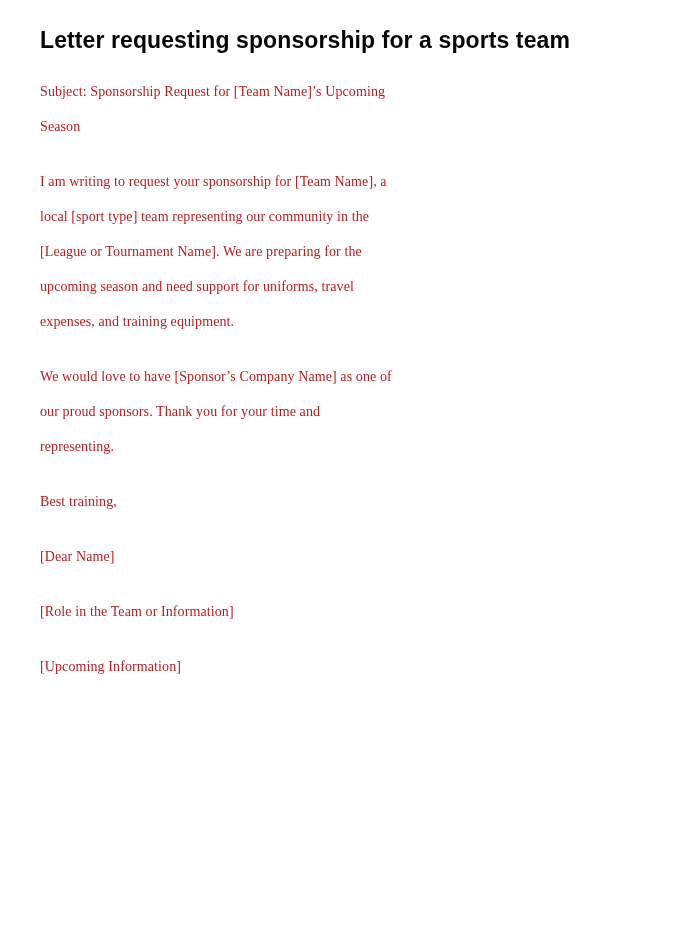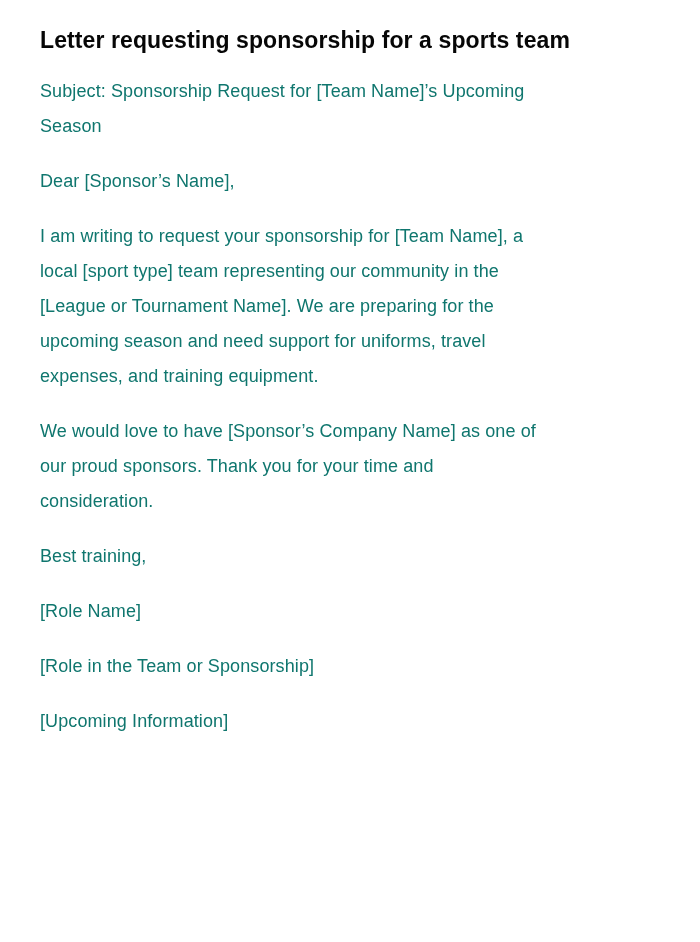--- a/index.html
+++ b/index.html
@@ -22,52 +22,52 @@
   .doc-title {
     font-size: 23px;
     line-height: 32px;
     font-weight: 700;
     color: #060606;
     margin: 0 0 18px 0;
     letter-spacing: 0.1px;
     max-width: 620px;
   }
   .doc-paragraph {
-    font-size: 18px;
+    font-size: 14px;
     line-height: 35px;
     font-weight: 400;
-    color: #0f766e;
+    color: #b91c1c;
     margin: 0 0 20px 0;
     max-width: 625px;
     white-space: pre-line;   
     letter-spacing: 0.1px;
+    font-family: Liberation Serif, serif;
   }
 </style>
 </head>
 <body>
 
 <div class="doc">
   <h1 class="doc-title">Letter requesting sponsorship for a sports team</h1>
 
   <p class="doc-paragraph">Subject: Sponsorship Request for [Team Name]’s Upcoming
 Season</p>
 
-  <p class="doc-paragraph">Dear [Sponsor’s Name],</p>
 
   <p class="doc-paragraph">I am writing to request your sponsorship for [Team Name], a
 local [sport type] team representing our community in the
 [League or Tournament Name]. We are preparing for the
 upcoming season and need support for uniforms, travel
 expenses, and training equipment.</p>
 
 
   <p class="doc-paragraph">We would love to have [Sponsor’s Company Name] as one of
 our proud sponsors. Thank you for your time and
-consideration.</p>
+representing.</p>
 
   <p class="doc-paragraph">Best training,</p>
 
-  <p class="doc-paragraph">[Role Name]</p>
+  <p class="doc-paragraph">[Dear Name]</p>
 
-  <p class="doc-paragraph">[Role in the Team or Sponsorship]</p>
+  <p class="doc-paragraph">[Role in the Team or Information]</p>
 
   <p class="doc-paragraph">[Upcoming Information]</p>
 </div>
 
 </body></html>

